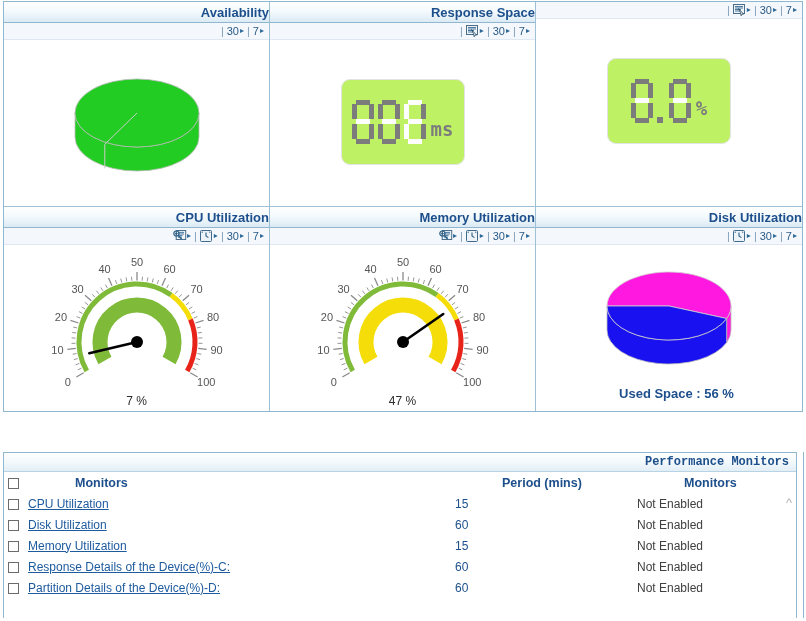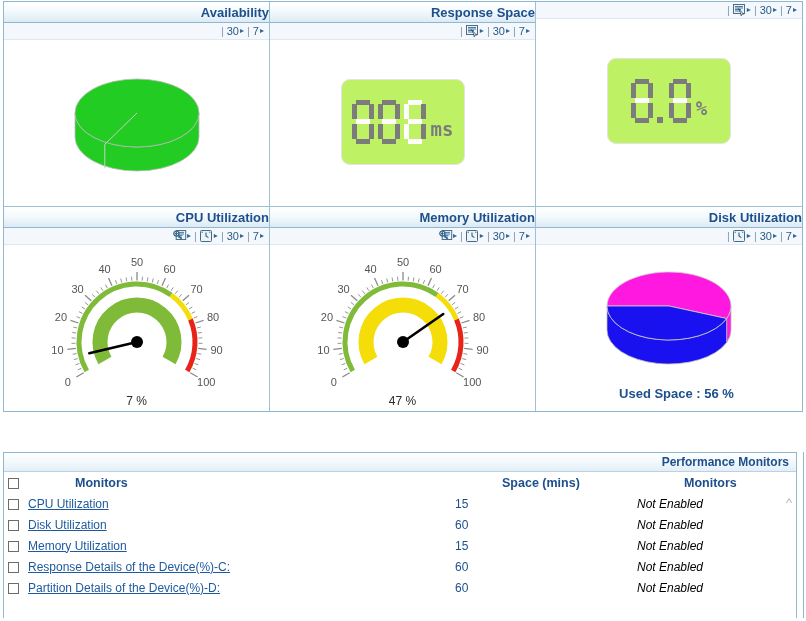--- a/index.html
+++ b/index.html
@@ -113,20 +113,21 @@
     border: 1px solid #8fb8d0; border-bottom: none;
     background: #fff; box-sizing: border-box;
   }
   .tbl-hd {
     height: 19px; line-height: 19px;
     background: linear-gradient(to bottom, #ffffff 0%, #f3f9fc 50%, #e2eef6 100%);
     border-bottom: 1px solid #b9d3e4;
     text-align: right; padding-right: 7px;
     font-size: 12px; font-weight: bold; color: #1d4f8c;
     box-sizing: border-box;
+    font-family: Liberation Mono, monospace;
   }
   table.mon { width: 100%; border-collapse: collapse; table-layout: fixed; }
   table.mon th, table.mon td {
     font-size: 12px; text-align: left; padding: 0; height: 21px;
     vertical-align: middle; font-weight: normal;
   }
   table.mon th { font-weight: bold; color: #1d4f8c; font-size: 12.5px; padding-left: 47px; }
   .col-chk  { width: 20px; padding-left: 4px !important; }
   .col-name { width: 380px; }
   .col-per  { width: 135px; }
@@ -134,21 +135,21 @@
   .col-edit { width: 56px; text-align: left !important; }
   .chk {
     width: 11px; height: 11px; border: 1px solid #6b6b6b;
     background: #fff; display: inline-block; box-sizing: border-box;
     cursor: pointer; vertical-align: middle;
   }
   .mlink {
     color: #1d5a9e; text-decoration: underline; cursor: pointer; font-size: 12px;
   }
   .per { color: #1d4f8c; text-align: right; }
-  .thr { color: #000000; font-style: italic; }
+  .thr { color: #404040; }
   .editico { width: 17px; height: 16px; display: inline-block; cursor: pointer; }
   .scrollup {
     position: absolute; right: 4px; top: 43px;
     color: #b5b5b5; font-size: 13px; cursor: pointer; line-height: 1;
   }
   .rightrail {
     position: absolute; right: 0; top: 452px; width: 3px; height: 166px;
     background: #fff; border-left: 1px solid #8fb8d0; box-sizing: border-box;
   }
 </style>
@@ -544,21 +545,21 @@
 
     <div class="scrollup">^</div>
 
     <table class="mon">
       <thead>
         <tr>
           <th class="col-chk">
             <span class="chk"></span>
           </th>
           <th class="col-name">Monitors</th>
-          <th class="col-per">Space (mins)</th>
+          <th class="col-per">Period (mins)</th>
           <th class="col-thr">Monitors</th>
           <th class="col-edit">Edit</th>
         </tr>
       </thead>
       <tbody id="mon-body">
           <tr>
             <td class="col-chk">
        <span class="chk"></span></td>
      <td class="col-name">
        <span class="mlink">CPU Utilization</span></td>

